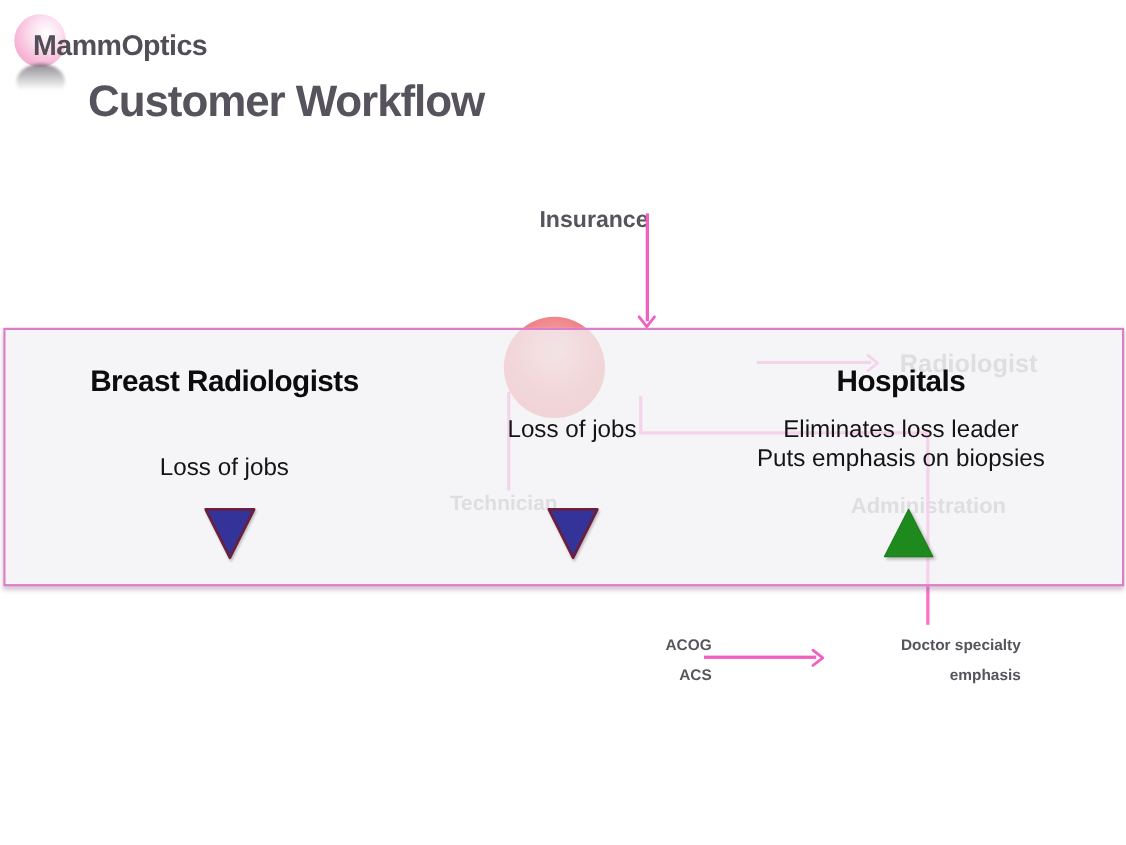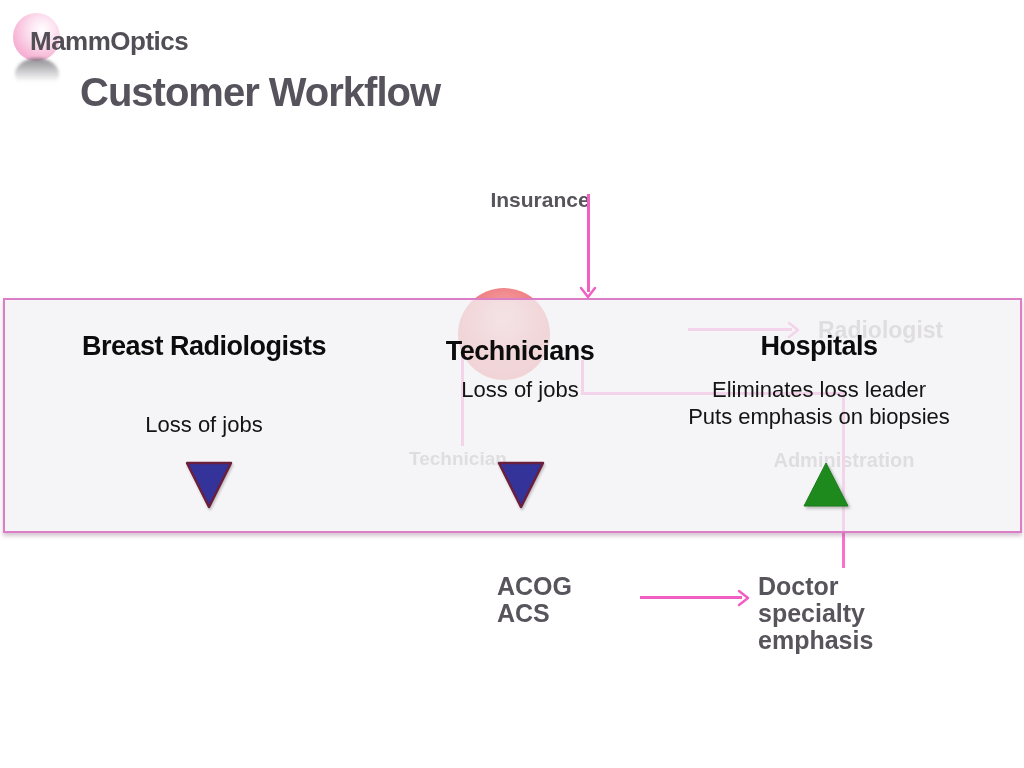--- a/index.html
+++ b/index.html
@@ -49,21 +49,21 @@
     border:2px solid #dc7ec5;
     box-shadow:0 3px 4px rgba(150,110,145,0.40);
   }
 
   
   .fg { z-index:3; }
   .col-title { font-size:27px; font-weight:bold; color:#0c0c0c; letter-spacing:-0.5px; text-align:center; }
   .col-note  { font-size:22px; color:#141414; text-align:center; }
 
   .lbl-gray     { font-size:21px; font-weight:bold; color:#57545c; text-align:center; }
-  .lbl-gray-2l  { font-size:25px; font-weight:bold; color:#57545c; text-align:left; line-height:27px; }
+  .lbl-gray-2l  { font-size:14px; font-weight:bold; color:#57545c; text-align:right; line-height:27px; }
 
   .fg-line { background:#f25fc3; }
 
   .tri-shadow  { filter:drop-shadow(1px 2px 1px rgba(60,60,60,0.30)); }
   .tri-shadow2 { filter:drop-shadow(2px 2px 1.5px rgba(90,90,90,0.40)); }
 </style>
 </head>
 <body>
 
 <div class="slide">
@@ -93,21 +93,20 @@
   <div class="abs bg bg-line" style="left:842px; top:392px; width:2.5px; height:176px;"></div>
 
   <div class="abs panel"></div>
 
   <div class="abs fg col-title" style="left:59px; top:331px; width:290px;">Breast Radiologists</div>
   <div class="abs fg col-note" style="left:59px; top:412px; width:290px;">Loss of jobs</div>
   <svg class="abs fg tri-shadow" style="left:184px; top:459px;" width="50" height="52" viewBox="0 0 50 52">
     <polygon points="3,4 47,4 25,48" fill="#33339a" stroke="#6b1f3e" stroke-width="2.5" stroke-linejoin="round"></polygon>
   </svg>
 
-  <div class="abs fg col-title" style="left:395px; top:336px; width:250px;">Technicians</div>
   <div class="abs fg col-note" style="left:395px; top:377px; width:250px;">Loss of jobs</div>
   <svg class="abs fg tri-shadow" style="left:496px; top:459px;" width="50" height="52" viewBox="0 0 50 52">
     <polygon points="3,4 47,4 25,48" fill="#33339a" stroke="#6b1f3e" stroke-width="2.5" stroke-linejoin="round"></polygon>
   </svg>
 
   <div class="abs fg col-title" style="left:694px; top:331px; width:250px;">Hospitals</div>
   <div class="abs fg col-note" style="left:669px; top:377px; width:300px;">Eliminates loss leader</div>
   <div class="abs fg col-note" style="left:669px; top:404px; width:300px;">Puts emphasis on biopsies</div>
   <svg class="abs fg tri-shadow2" style="left:801px; top:460px;" width="50" height="50" viewBox="0 0 50 50">
     <polygon points="25,3 47,46 3,46" fill="#1e8a1e" stroke="#1b7d1b" stroke-width="1" stroke-linejoin="round"></polygon>

